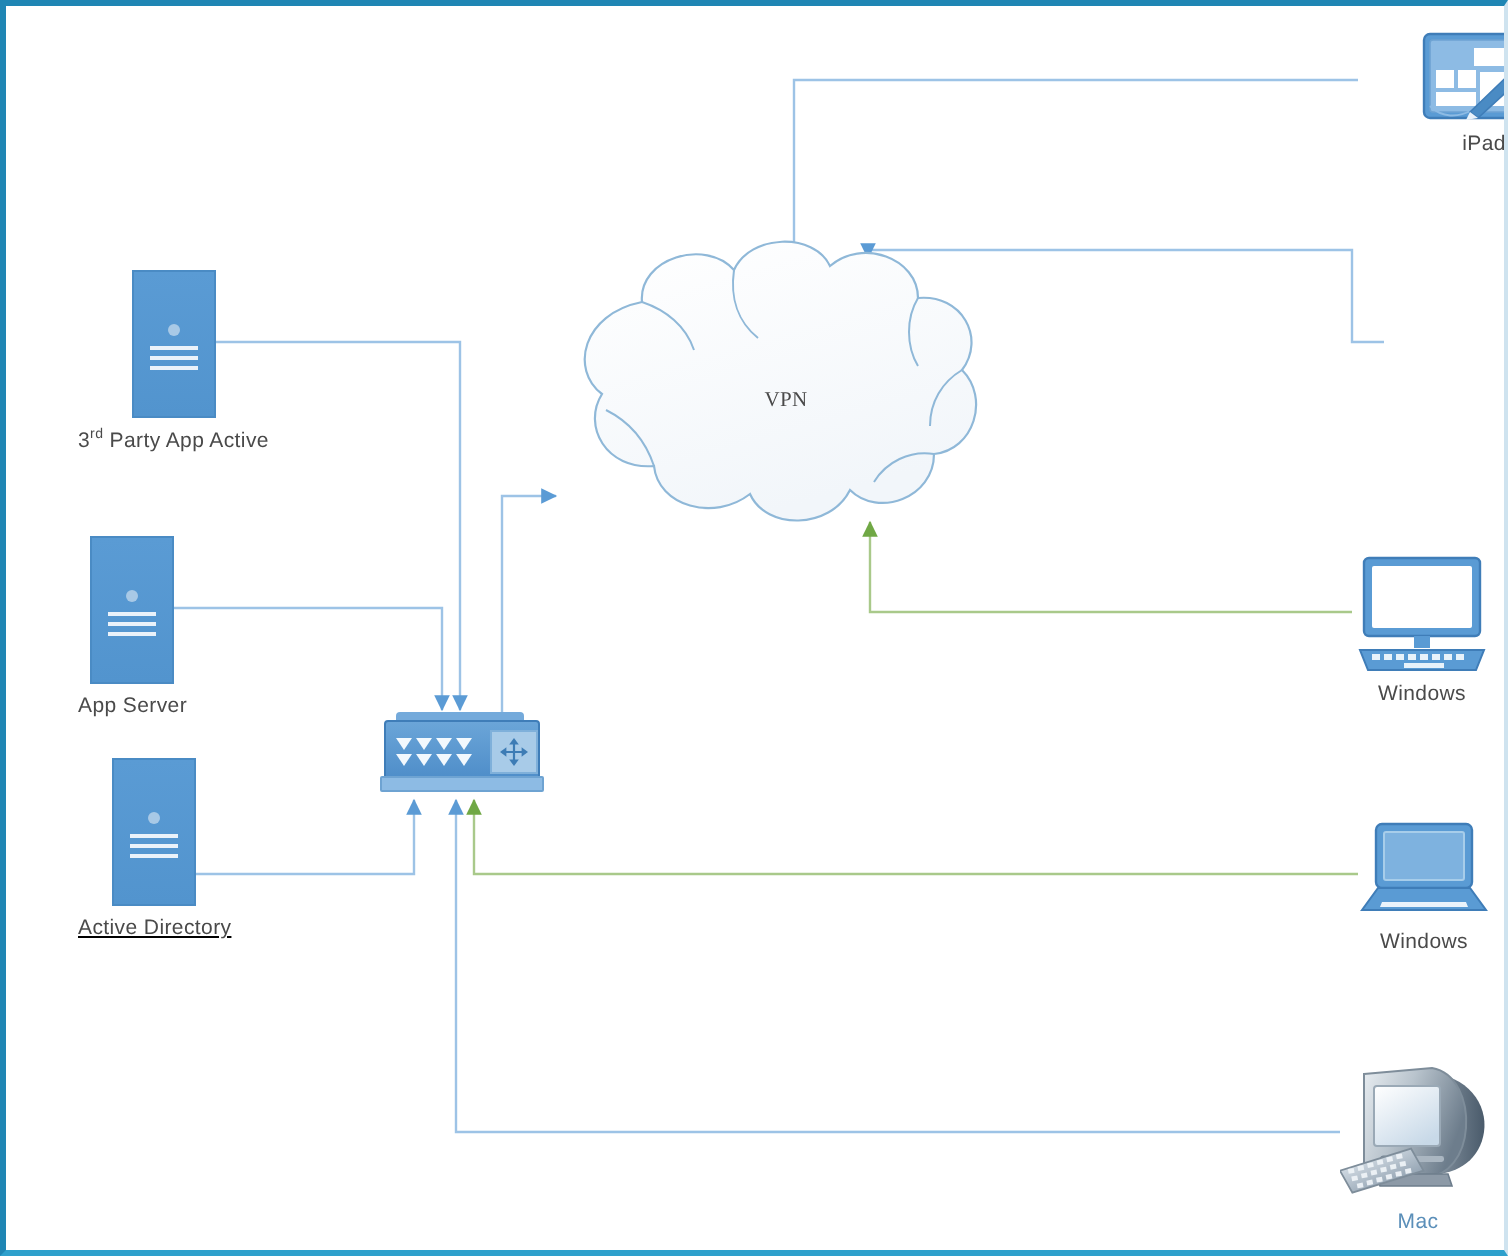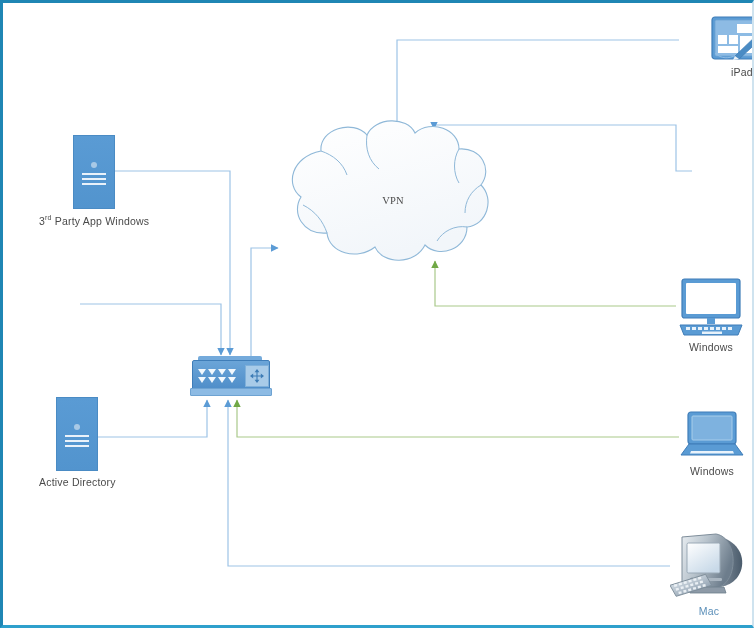--- a/index.html
+++ b/index.html
@@ -202,26 +202,37 @@
   <div class="node" style="left:36px; top:132px;">
     <div class="server">
       <span class="dot"></span>
       <span class="bars">
         <i></i>
           <i></i>
           <i></i>
       </span>
     </div>
     <div class="node-label">
-      <span>3</span><sup>rd</sup><span> Party App Windows</span>
-    </div>
-  </div>
-
-
-  <div class="node" style="left:36px; top:394px;">
+      <span>3</span><sup>rd</sup><span> Party App Active</span>
+    </div>
+  </div>
+
+  <div class="node" style="left:36px; top:265px;">
+    <div class="server">
+      <span class="dot"></span>
+      <span class="bars">
+        <i></i>
+          <i></i>
+          <i></i>
+      </span>
+    </div>
+    <span class="node-label">App Server</span>
+  </div>
+
+  <div class="node" style="left:36px; top:376px;text-decoration:underline;">
     <div class="server">
       <span class="dot"></span>
       <span class="bars">
         <i></i>
           <i></i>
           <i></i>
       </span>
     </div>
     <span class="node-label">Active Directory</span>
   </div>

